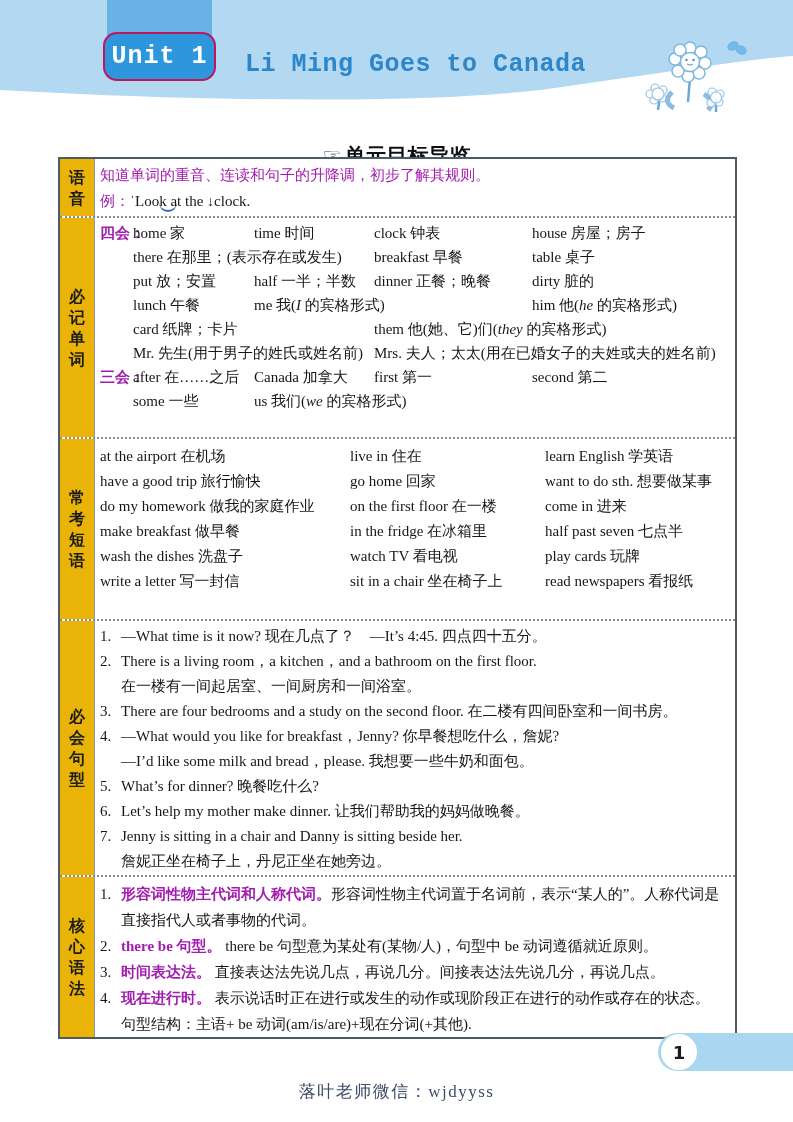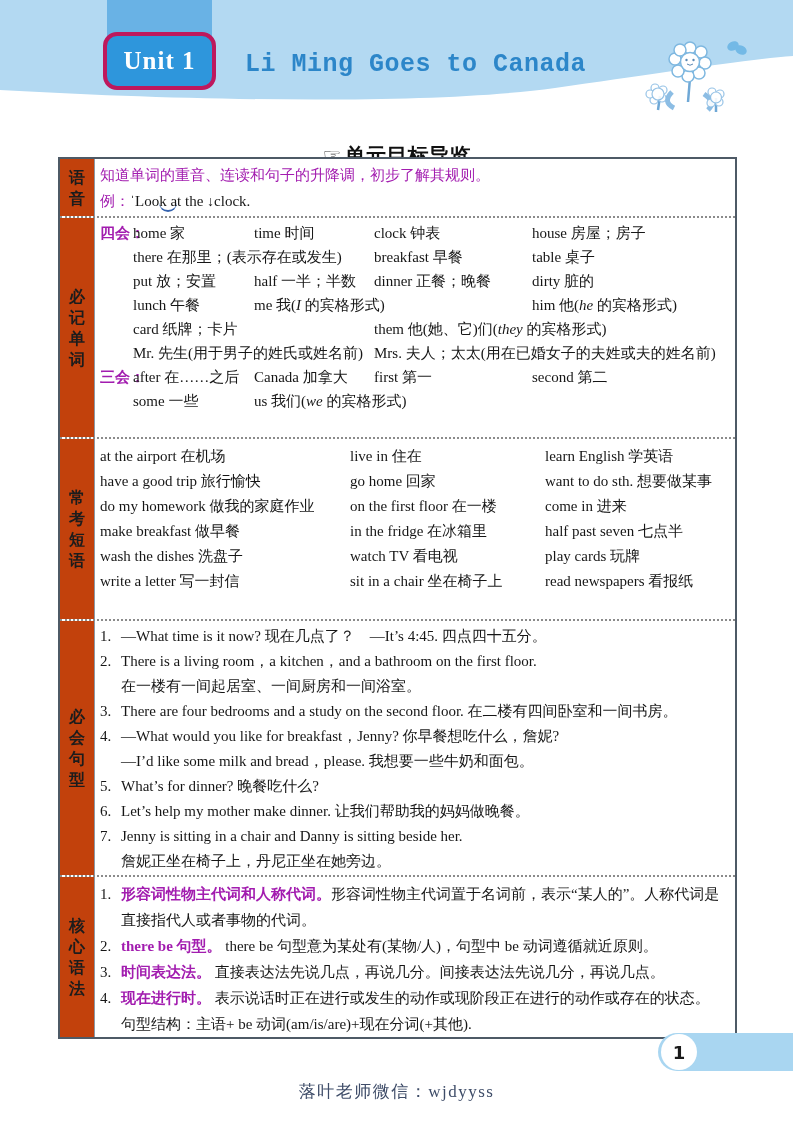--- a/index.html
+++ b/index.html
@@ -1,42 +1,42 @@
 <!DOCTYPE html>
 <html><head>
 <meta charset="utf-8">
 <style>
   html,body{margin:0;padding:0;}
   body{background:#e8e8e8;font-family:"Liberation Serif","DejaVu Serif",serif;}
   #page{position:relative;width:793px;height:1122px;background:#ffffff;overflow:hidden;margin:0 auto;}
 
   
   #banner{position:absolute;top:0;left:0;width:793px;height:118px;}
-  #unit-badge{position:absolute;left:103px;top:32px;width:113px;height:58px;
-    background:#2e96dc;border:4px solid #be185d;border-radius:14px;box-sizing:border-box;
+  #unit-badge{position:absolute;left:103px;top:32px;width:113px;height:49px;
+    background:#2e96dc;border:2px solid #be185d;border-radius:14px;box-sizing:border-box;
     display:flex;align-items:center;justify-content:center;
-    color:#ffffff;font-family:Liberation Serif, serif;
+    color:#ffffff;font-family:Liberation Mono, monospace;
     font-weight:bold;font-size:25px;letter-spacing:1px;}
   #unit-ribbon{position:absolute;left:107px;top:0;width:105px;height:40px;background:#69b2e5;}
   #unit-title{position:absolute;left:245px;top:50px;
     color:#2c86c9;font-family:Liberation Mono, monospace;
     font-weight:bold;font-size:25px;letter-spacing:0.5px;}
 
   
   #page-heading{position:absolute;top:119px;left:0;width:100%;text-align:center;
     font-size:21px;font-weight:bold;color:#101010;
     font-family:"Liberation Sans","DejaVu Sans",sans-serif;margin-top:23px;}
   #page-heading .hand{color:#3a3a3a;font-weight:normal;margin-right:3px;}
 
   
   #objectives{position:absolute;left:58px;top:157px;width:679px;
     border:2px solid #4e5a66;box-sizing:border-box;background:#fff;}
   .sec{display:flex;box-sizing:border-box;}
   .sec + .sec{border-top:2px dotted #8b8b8b;}
-  .sec-label{width:34px;background:#c2410c;border-right:1px solid #8b99a6;
+  .sec-label{width:34px;background:#eab308;border-right:1px solid #8b99a6;
     display:flex;align-items:center;justify-content:center;flex:none;}
   .vlabel{width:18px;font-size:16px;font-weight:600;color:#1c1c1c;line-height:21px;
     text-align:center;word-break:break-all;}
   .sec-content{flex:1;min-width:0;padding:3px 4px 0 5px;font-size:15px;color:#161616;}
   .blue{color:#a21caf;}
 
   .sec-phon{height:57px;}
   .sec-phon .line{line-height:26px;white-space:nowrap;}
   .lia{border-bottom:2px solid #3563ae;border-radius:0 0 60% 60%;padding-bottom:1px;}
   .arrow{font-size:14px;}

